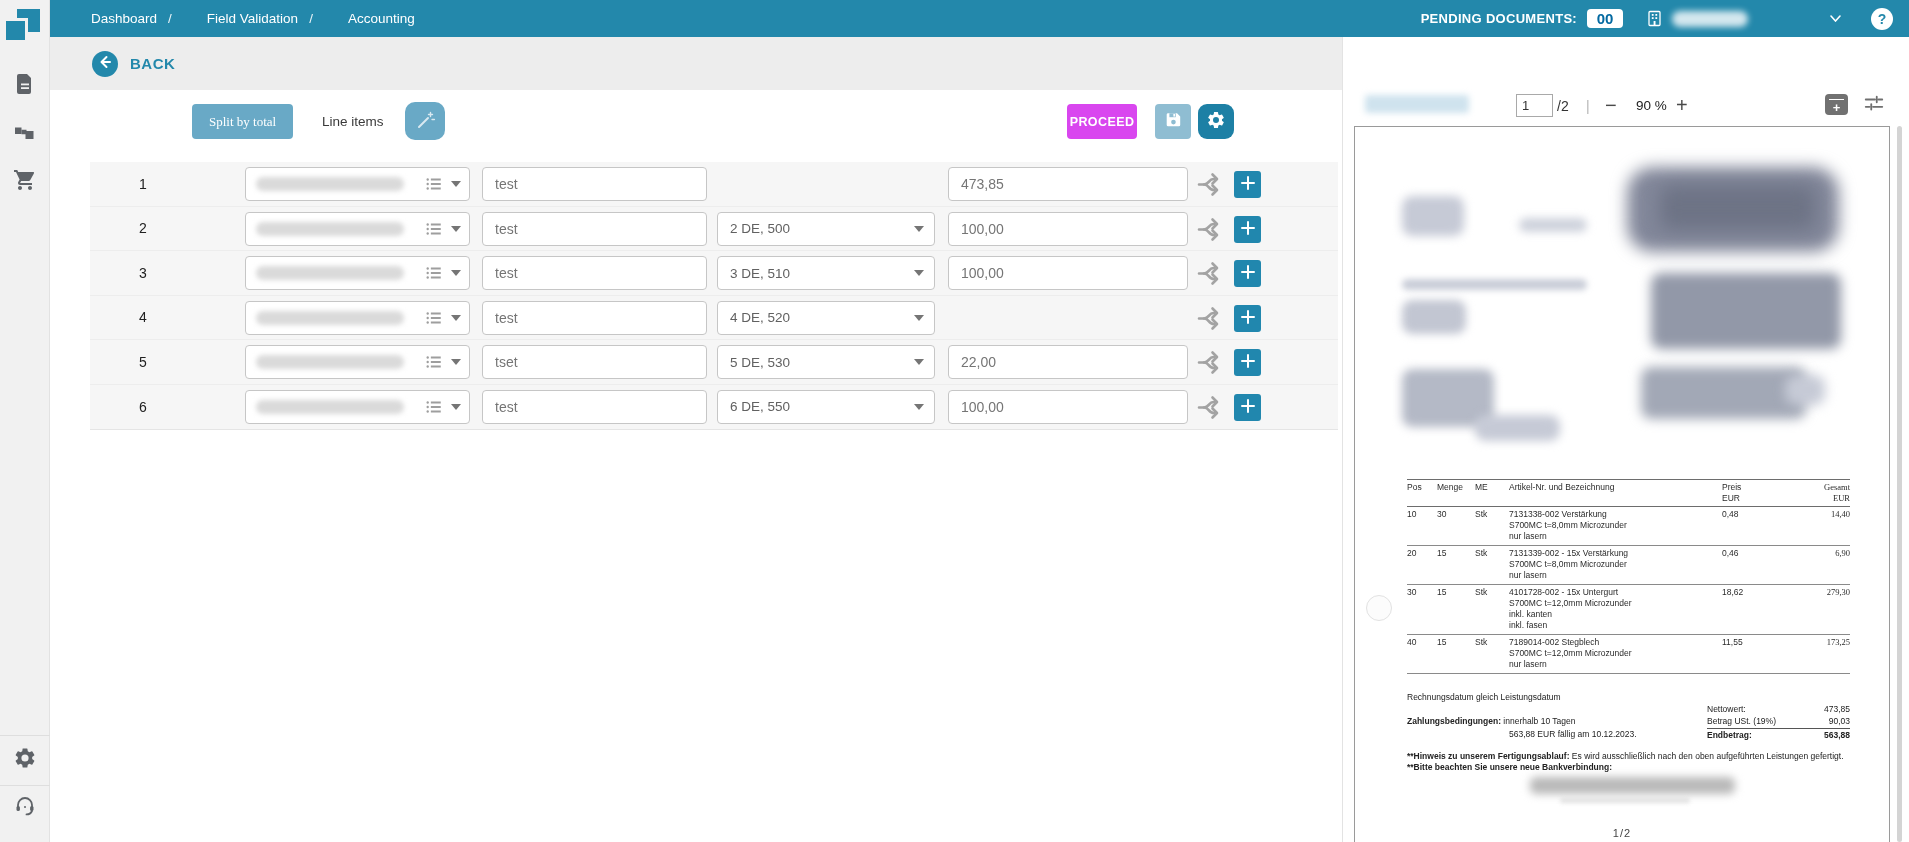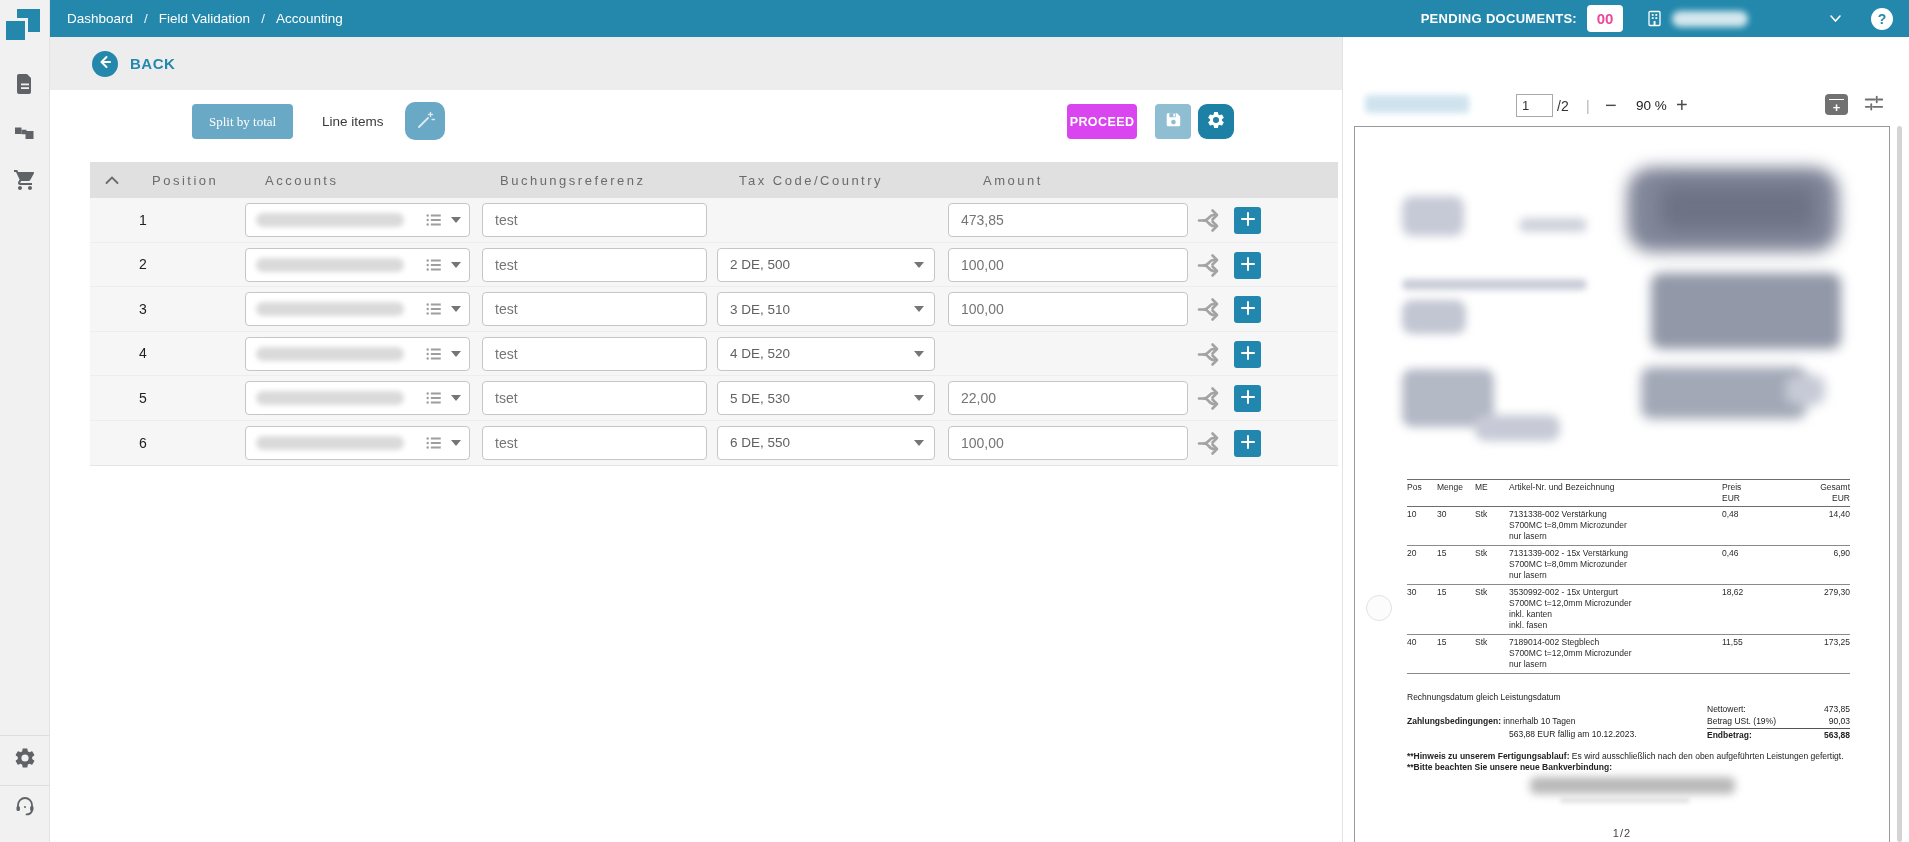--- a/index.html
+++ b/index.html
@@ -11,25 +11,25 @@
   .logo { position:absolute; left:0; top:0; width:50px; height:50px; cursor:pointer; }
   .logo-sq1 { position:absolute; left:17px; top:9px; width:23px; height:23px; background:#2388ab; }
   .logo-sq2 { position:absolute; left:6px; top:21px; width:19px; height:19px; background:#2388ab; box-shadow:0 0 0 3px #f1f1f1; }
   .side-icon { position:absolute; left:13px; width:24px; height:24px; color:#5f6368; cursor:pointer; }
   .side-icon svg { width:24px; height:24px; display:block; }
   .side-div { position:absolute; left:0; width:50px; border-top:1px solid #dedede; }
 
   
   .topbar { position:absolute; left:50px; top:0; width:1859px; height:37px; background:#2388ab; display:flex; align-items:center; color:#fff; }
   .crumbs { display:flex; align-items:center; gap:11px; padding-left:17px; font-size:13.5px; font-weight:500; }
-  .crumb { cursor:pointer; }
+  .crumb { cursor:pointer;margin-left:24px; }
   .crumb-sep { opacity:.9; }
   .topbar-right { margin-left:auto; display:flex; align-items:center; padding-right:16px; }
   .pending-label { font-size:13px; font-weight:700; letter-spacing:.3px; }
-  .pending-badge { margin-left:10px; min-width:36px; height:27px; background:#fff; border-radius:4px; color:#ec4899; font-size:15px; font-weight:700; display:flex; align-items:center; justify-content:center; padding:0 5px; }
+  .pending-badge { margin-left:10px; min-width:36px; height:19px; background:#fff; border-radius:4px; color:#0369a1; font-size:15px; font-weight:700; display:flex; align-items:center; justify-content:center; padding:0 5px; }
   .company-dd { margin-left:22px; width:196px; display:flex; align-items:center; cursor:pointer; }
   .b-icon svg { width:19px; height:19px; display:block; }
   .company-blur { margin-left:8px; width:76px; height:16px; background:rgba(255,255,255,.8); border-radius:8px; filter:blur(3px); }
   .dd-caret { margin-left:auto; display:flex; }
   .help-btn { margin-left:30px; width:22px; height:22px; border-radius:50%; background:#fff; color:#2388ab; font-size:14px; font-weight:700; display:flex; align-items:center; justify-content:center; cursor:pointer; }
 
   
   .backbar { position:absolute; left:50px; top:37px; width:1292px; height:53px; background:#ededed; display:flex; align-items:center; padding-left:42px; }
   .back-circle { width:26px; height:26px; border-radius:50%; background:#2388ab; display:flex; align-items:center; justify-content:center; cursor:pointer; }
   .back-circle svg { width:16px; height:16px; }
@@ -79,21 +79,21 @@
   .pv-tune { position:absolute; left:519px; top:57px; cursor:pointer; display:flex; }
   .pv-scrollbar { position:absolute; left:554px; top:89px; width:5px; height:716px; background:#d4d4d4; border-radius:3px; cursor:pointer; }
   .pv-float-circle { position:absolute; left:23px; top:558px; width:26px; height:26px; border:1px solid #e2e2e2; border-radius:50%; background:rgba(250,250,250,.65); z-index:3; cursor:pointer; }
 
   .page { position:absolute; left:11px; top:89px; width:536px; height:717px; background:#fff; border:1px solid #9a9a9a; overflow:hidden; }
   .blob { position:absolute; border-radius:10px; }
 
   .iv-table { position:absolute; left:52px; top:352px; width:443px; font-size:8.5px; color:#2b2b2b; }
   .iv-row { display:flex; line-height:11px; }
   .iv-pos { width:30px; } .iv-menge { width:38px; } .iv-me { width:34px; } .iv-desc { flex:1; }
-  .iv-preis { width:58px; text-align:left; } .iv-ges { width:70px; text-align:right; }
+  .iv-preis { width:58px; text-align:left; } .iv-ges { width:70px; text-align:right;font-family:Liberation Serif, serif; }
   .iv-head { border-top:1px solid #6d6d6d; border-bottom:1px solid #6d6d6d; padding:2px 0; }
   .iv-item { display:flex; border-bottom:1px solid #8a8a8a; padding:2px 0 3px; line-height:11px; }
 
   .iv-footer { position:absolute; left:52px; top:565px; width:443px; font-size:8.5px; color:#222; }
   .ft-date { position:absolute; left:0; top:0; }
   .ft-terms { position:absolute; left:0; top:24px; }
   .ft-due { position:absolute; left:102px; top:37px; }
   .ft-right { position:absolute; left:300px; top:12px; width:143px; }
   .ft-line { display:flex; justify-content:space-between; line-height:11.5px; }
   .ft-line.vat { border-bottom:1px solid #555; padding-bottom:1px; }
@@ -220,32 +220,20 @@
             <circle cx="10.5" cy="12.3" r="2.6" fill="#8fbdd2"></circle>
           </svg></span>
     </button>
     <button class="gear-btn">
       <span><svg width="20" height="20" viewBox="0 0 24 24" fill="#fff">
             <path d="M19.14 12.94c.04-.3.06-.61.06-.94 0-.32-.02-.64-.07-.94l2.03-1.58a.49.49 0 0 0 .12-.61l-1.92-3.32a.49.49 0 0 0-.59-.22l-2.39.96c-.5-.38-1.03-.7-1.62-.94l-.36-2.54a.484.484 0 0 0-.48-.41h-3.84c-.24 0-.43.17-.47.41l-.36 2.54c-.59.24-1.13.57-1.62.94l-2.39-.96a.49.49 0 0 0-.59.22L2.74 8.87c-.12.21-.08.47.12.61l2.03 1.58c-.05.3-.09.63-.09.94s.02.64.07.94l-2.03 1.58a.49.49 0 0 0-.12.61l1.92 3.32c.12.22.37.29.59.22l2.39-.96c.5.38 1.03.7 1.62.94l.36 2.54c.05.24.24.41.48.41h3.84c.24 0 .44-.17.47-.41l.36-2.54c.59-.24 1.13-.56 1.62-.94l2.39.96c.22.08.47 0 .59-.22l1.92-3.32a.49.49 0 0 0-.12-.61l-2.01-1.58zM12 15.6A3.6 3.6 0 1 1 12 8.4a3.6 3.6 0 0 1 0 7.2z"></path>
           </svg></span>
     </button>
 
     <div class="ltable">
-      <div class="ltable-head">
-        <span class="h-chevron">
-            <svg width="14" height="9" viewBox="0 0 14 9">
-              <path d="M1.5 7.5 7 2l5.5 5.5" fill="none" stroke="#6b6b6b" stroke-width="1.8" stroke-linecap="round"></path>
-            </svg>
-          </span>
-        <span class="h-position">Position</span>
-        <span class="h-accounts">Accounts</span>
-        <span class="h-ref">Buchungsreferenz</span>
-        <span class="h-tax">Tax Code/Country</span>
-        <span class="h-amount">Amount</span>
-      </div>
       <div class="ltable-rows">
 
         <div class="lrow">
           <span class="pos-num">1</span>
           <div class="acc-field">
             <span class="acc-blur"></span>
             <span class="list-ic">
                 <svg width="18" height="18" viewBox="0 0 20 20">
                   <g fill="#9e9e9e">
                     <circle cx="3" cy="5" r="1.3"></circle>
@@ -596,21 +584,21 @@
           </span>
           <span class="iv-preis">0,46</span>
           <span class="iv-ges">6,90</span>
         </div>
 
         <div class="iv-item">
           <span class="iv-pos">30</span>
           <span class="iv-menge">15</span>
           <span class="iv-me">Stk</span>
           <span class="iv-desc">
-            <div>3530992-002 - 15x Untergurt</div>
+            <div>4101728-002 - 15x Untergurt</div>
               <div>S700MC t=12,0mm Microzunder</div>
               <div>inkl. kanten</div>
               <div>inkl. fasen</div>
           </span>
           <span class="iv-preis">18,62</span>
           <span class="iv-ges">279,30</span>
         </div>
 
         <div class="iv-item">
           <span class="iv-pos">40</span>

